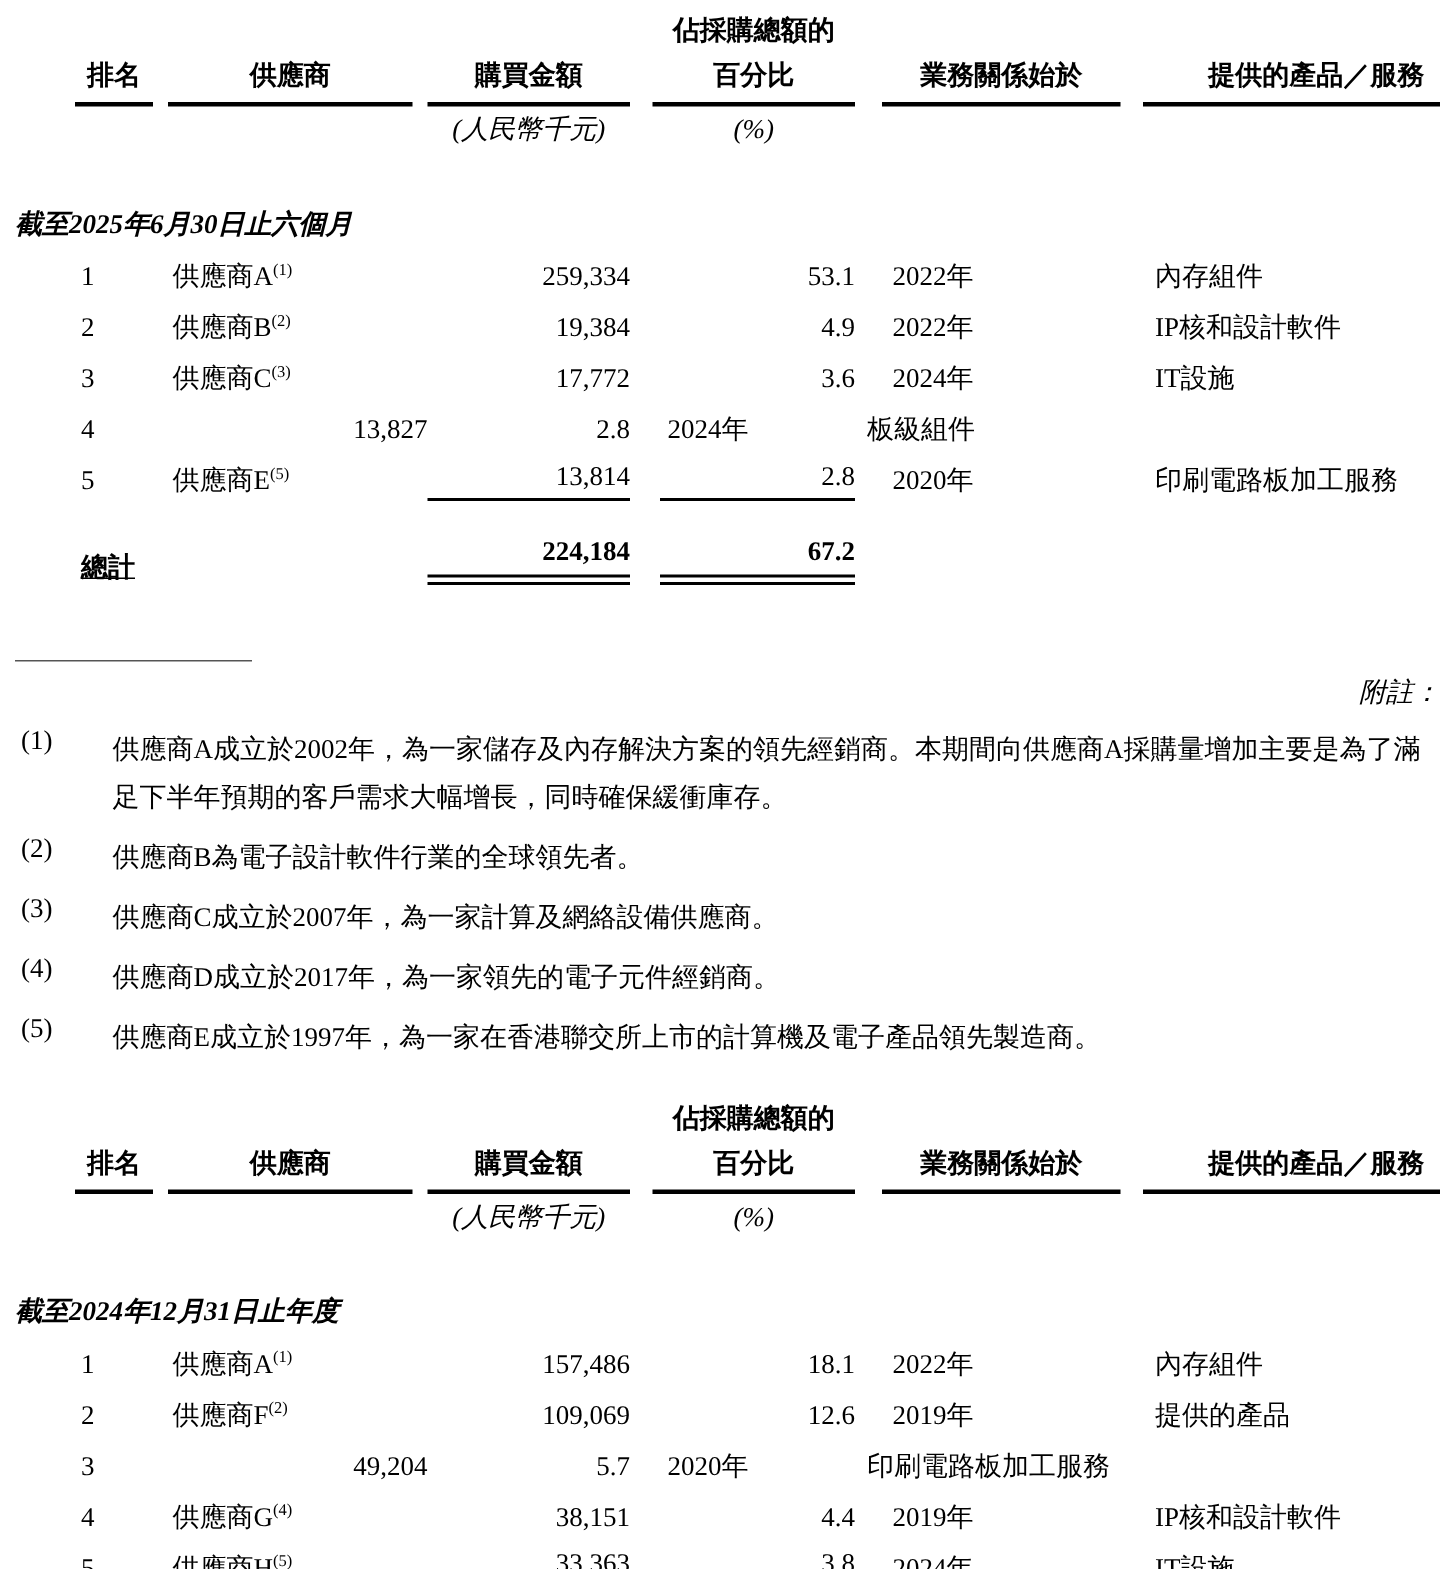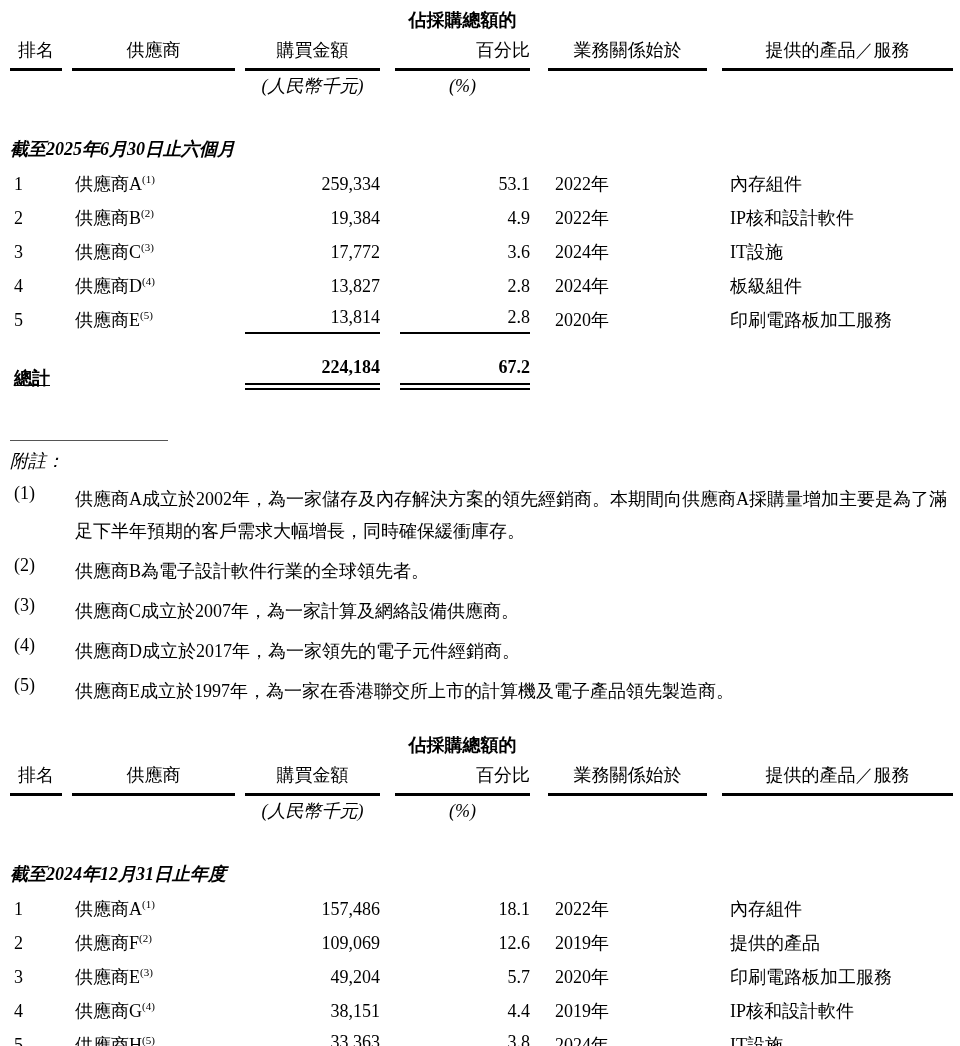--- a/index.html
+++ b/index.html
@@ -3,33 +3,33 @@
 <meta charset="utf-8">
 <style>
   html,body { margin:0; padding:0; background:#ffffff; }
   body {
     width:960px; height:1046px;
     font-family:"Liberation Serif","DejaVu Serif",serif;
     color:#000; font-size:18px;
     padding:6px 0 0 10px; box-sizing:border-box;
     overflow:hidden;
   }
-  .grid { display:grid; grid-template-columns:62px 173px 135px 150px 192px 231px; }
+  .grid { display:grid; grid-template-columns:62px 173px 135px 150px 192px 231px;margin-left:40px; }
   .c { white-space:nowrap; }
 
   
   .hdr-top-row { height:26px; align-items:end; font-weight:bold; }
   .hdr-top-pct { margin-left:15px; width:135px; text-align:center; }
   .hdr-row { align-items:end; margin-top:2px; }
   .hd { border-bottom:3px solid #000; padding-bottom:6px; padding-top:4px;
-        text-align:center; font-weight:normal; }
+        text-align:center; font-weight:bold; }
   .hd1 { width:52px; }
   .hd2 { width:163px; }
   .hd3 { width:135px; }
-  .hd4 { margin-left:15px; width:135px;text-align:right; }
+  .hd4 { margin-left:15px; width:135px; }
   .hd5 { margin-left:18px; width:159px; }
   .hd6 { width:231px; }
   .sub-row { height:30px; align-items:center; font-style:italic; }
   .sub-amount { text-align:center; }
   .sub-pct { margin-left:15px; width:135px; text-align:center; }
 
   
   .sec-title { margin-top:36px; margin-bottom:6px; font-weight:bold; font-style:italic; }
 
   
@@ -46,21 +46,21 @@
   
   .total-row { margin-top:20px; align-items:end; font-weight:bold; }
   .total-row .c1 { padding-left:4px;text-decoration:underline; }
   .total-row .c3, .total-row .c4 { text-align:right; }
   .dbl { height:3px; border-top:2px solid #000; border-bottom:2px solid #000; margin-top:5px; }
   .dbl-pct { margin-left:20px; }
 
   
   .notes { margin-top:50px; }
   .notes-rule { width:158px; border-top:1.5px solid #555; margin-bottom:8px; }
-  .notes-title { font-style:italic; margin-bottom:10px; }
+  .notes-title { font-style:italic; margin-bottom:10px;text-align:right; }
   .note { display:grid; grid-template-columns:61px 1fr; padding-left:4px;
           padding-right:12px; margin-bottom:8px; }
   .note-text { line-height:1.78;font-family:Liberation Serif, serif; }
   .table2 { margin-top:24px; }
 </style>
 </head>
 <body>
 
 <section>
   <div class="grid hdr-top-row">
@@ -123,21 +123,20 @@
   <div class="grid trow">
     <div class="c c1">3</div>
     <div class="c c2"><span>供應商C</span><sup>(3)</sup></div>
     <div class="c c3">17,772</div>
     <div class="c c4">3.6</div>
     <div class="c c5">2024年</div>
     <div class="c c6">IT設施</div>
   </div>
   <div class="grid trow">
     <div class="c c1">4</div>
-    <div class="c c2"><span>供應商D</span><sup>(4)</sup></div>
     <div class="c c3">13,827</div>
     <div class="c c4">2.8</div>
     <div class="c c5">2024年</div>
     <div class="c c6">板級組件</div>
   </div>
   <div class="grid trow">
     <div class="c c1">5</div>
     <div class="c c2"><span>供應商E</span><sup>(5)</sup></div>
     <div class="c c3">
         <span class="rulespan">13,814</span>
@@ -243,21 +242,20 @@
   <div class="grid trow">
     <div class="c c1">2</div>
     <div class="c c2"><span>供應商F</span><sup>(2)</sup></div>
     <div class="c c3">109,069</div>
     <div class="c c4">12.6</div>
     <div class="c c5">2019年</div>
     <div class="c c6">提供的產品</div>
   </div>
   <div class="grid trow">
     <div class="c c1">3</div>
-    <div class="c c2"><span>供應商E</span><sup>(3)</sup></div>
     <div class="c c3">49,204</div>
     <div class="c c4">5.7</div>
     <div class="c c5">2020年</div>
     <div class="c c6">印刷電路板加工服務</div>
   </div>
   <div class="grid trow">
     <div class="c c1">4</div>
     <div class="c c2"><span>供應商G</span><sup>(4)</sup></div>
     <div class="c c3">38,151</div>
     <div class="c c4">4.4</div>

